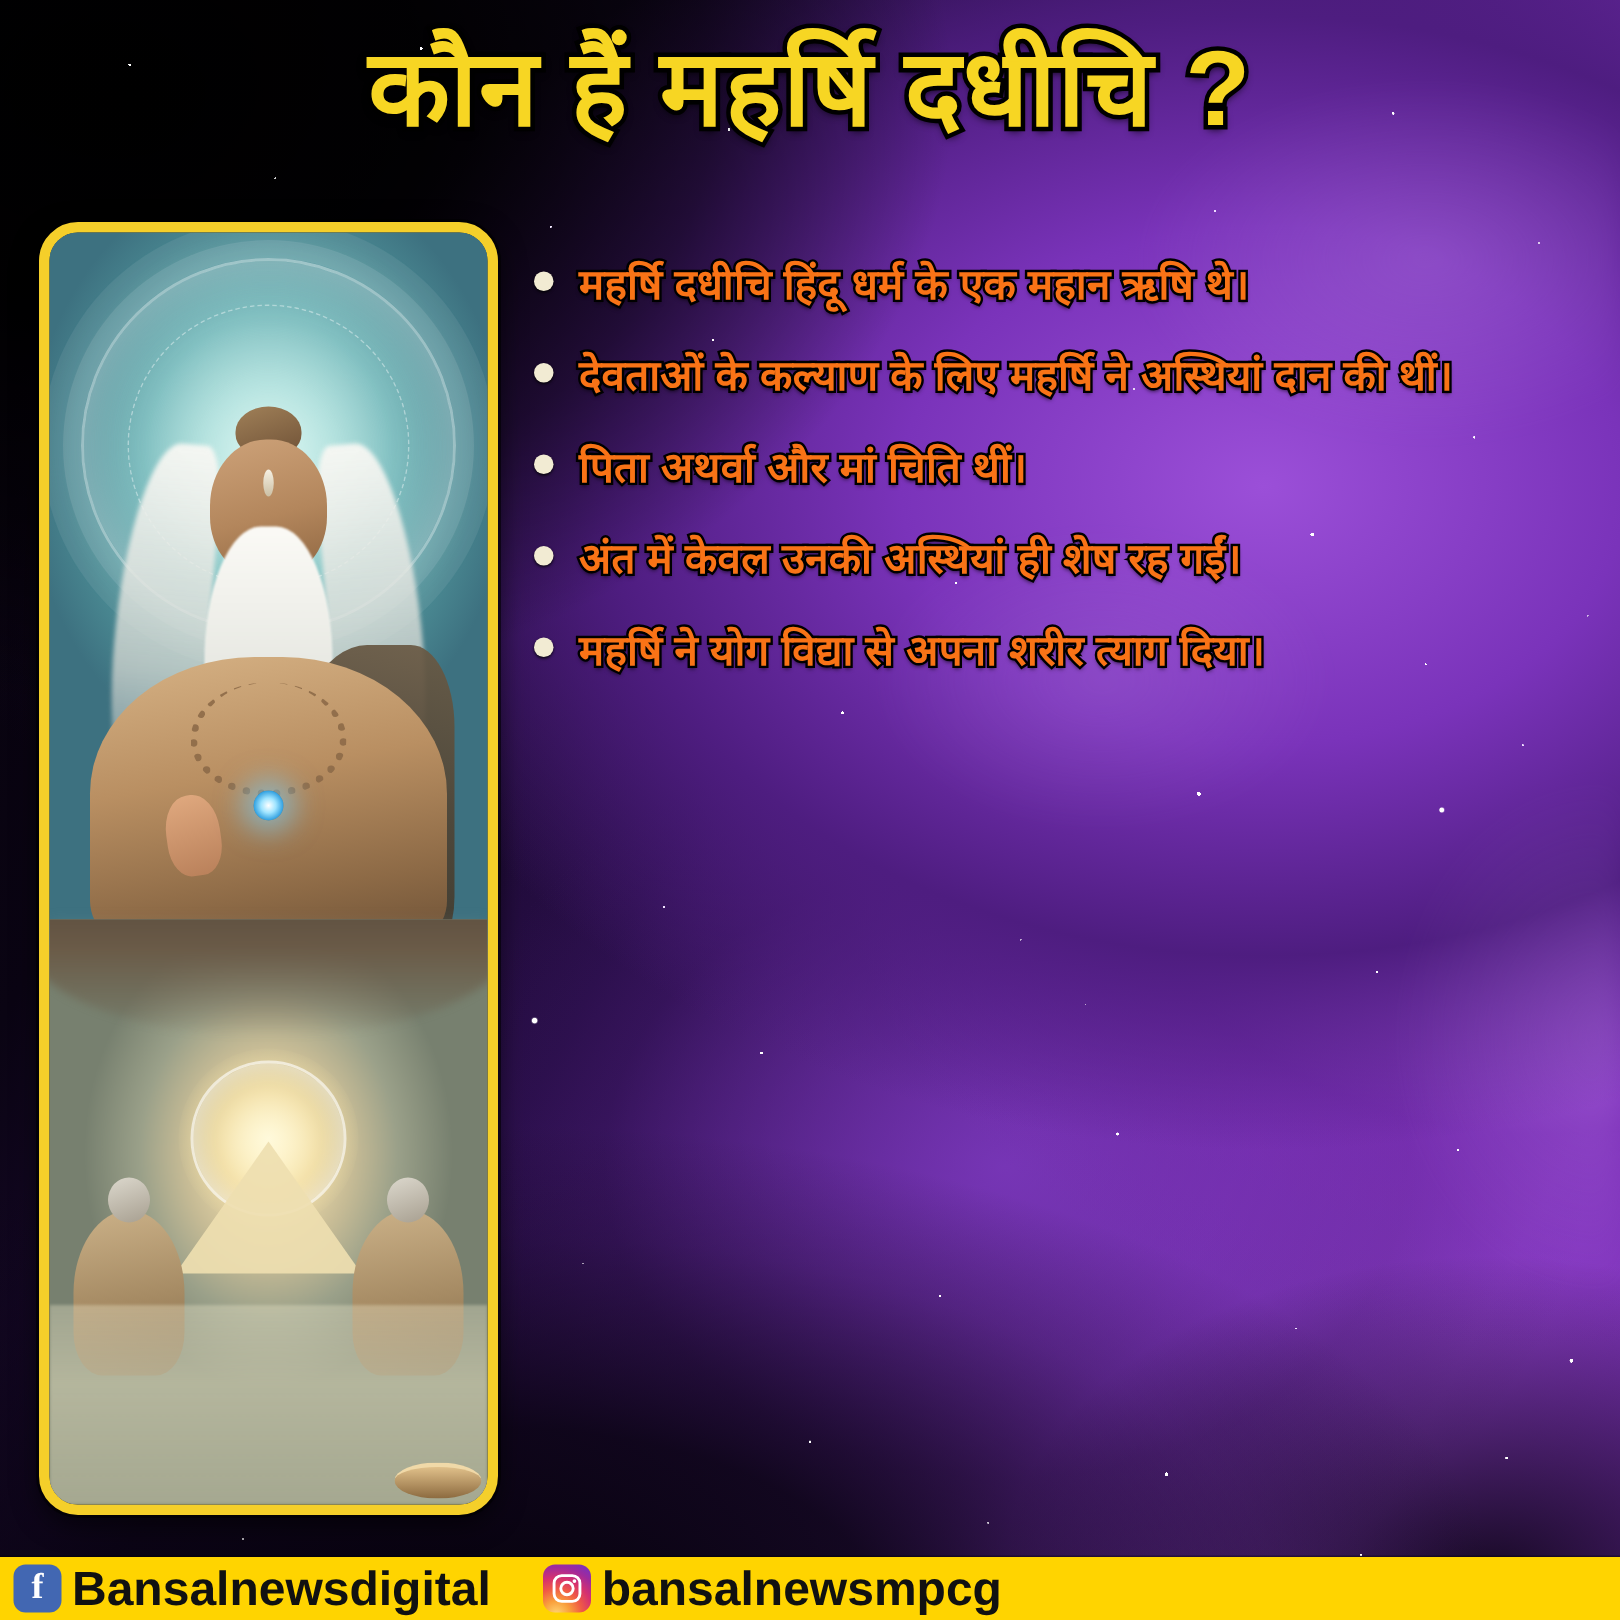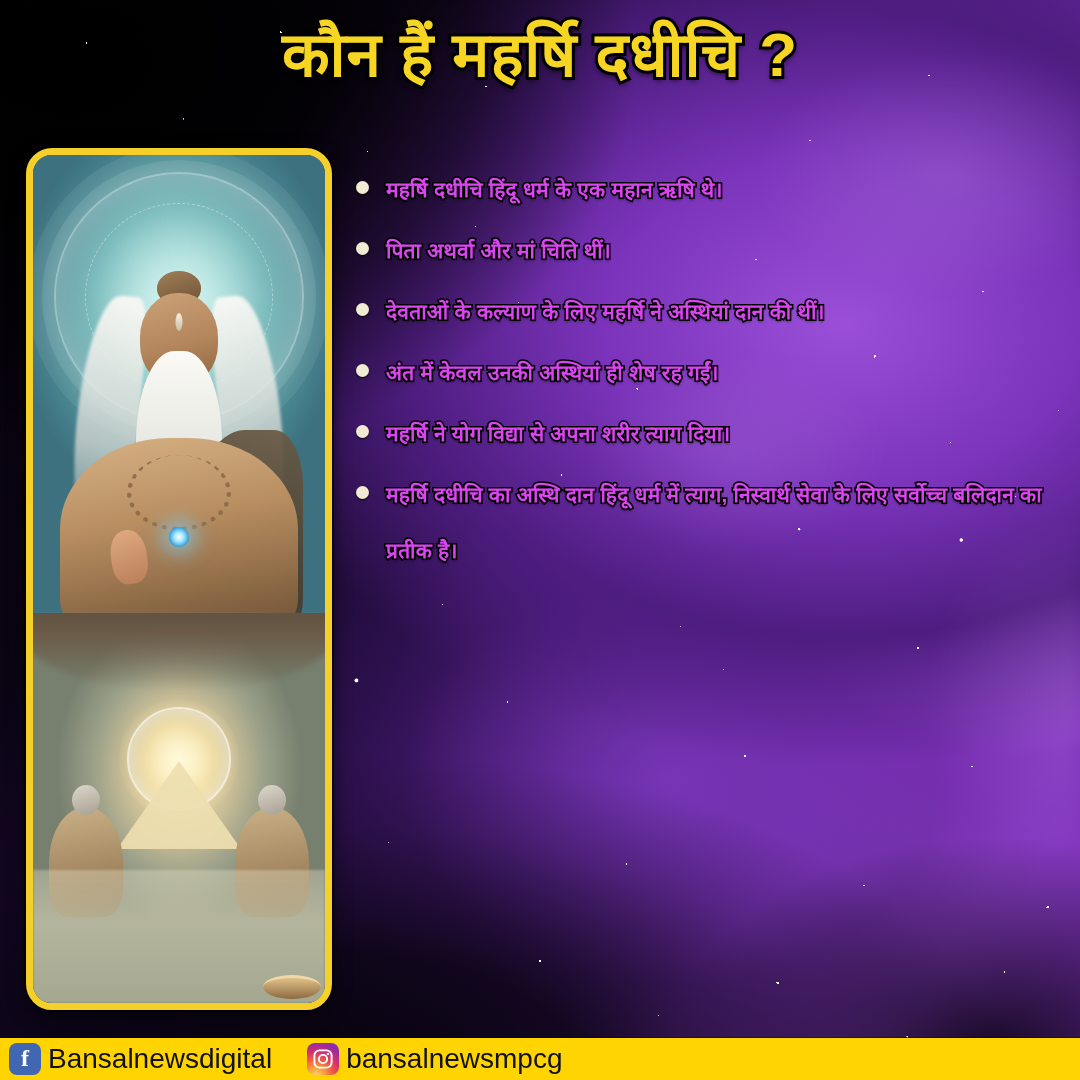--- a/index.html
+++ b/index.html
@@ -108,21 +108,21 @@
       radial-gradient(1.3px 1.3px at 88% 41%, #fff 50%, transparent 52%),
       radial-gradient(3px 3px at 89% 50%, #fff 45%, rgba(255,255,255,.25) 60%, transparent 75%),
       radial-gradient(3.4px 3.4px at 33% 63%, #fff 45%, rgba(255,255,255,.22) 62%, transparent 78%);
   }
 
   
   #title{
     position:absolute; top:16px; left:0; width:1080px;
     text-align:center;
     font-family:"Liberation Sans", sans-serif;
-    font-size:62px; font-weight:bold;
+    font-size:71px; font-weight:bold;
     letter-spacing:1px;
     color:#F7D623;
     line-height:1.25;
     -webkit-text-stroke:6px #000;
     paint-order:stroke fill;
     text-shadow:0 3px 6px rgba(0,0,0,.9);
     z-index:6;
   }
 
   
@@ -309,24 +309,24 @@
     flex:0 0 auto;
     width:13px; height:13px;
     border-radius:50%;
     background:#F2EBD3;
     margin-top:19px; margin-right:17px;
     box-shadow:0 1px 2px rgba(0,0,0,.85);
   }
   .btext{
     flex:1 1 auto;
     font-family:"Liberation Sans", sans-serif;
-    font-size:21px;
+    font-size:28px;
     font-weight:bold;
     line-height:56px;
-    color:#d946ef;
+    color:#f97316;
     -webkit-text-stroke:3.2px #000;
     paint-order:stroke fill;
     text-shadow:0 2px 3px rgba(0,0,0,.75);
     letter-spacing:.2px;
   }
 
   
   #footer{
     position:absolute;
     left:0; bottom:0;
@@ -337,22 +337,22 @@
     z-index:8;
     box-shadow:0 -1px 0 rgba(0,0,0,.35);
   }
   .fitem{
     display:flex; align-items:center;
     height:100%;
     padding:0 2px;
   }
   .fhandle{
     font-family:"Liberation Sans", sans-serif;
-    font-size:28px;
-    font-weight:normal;
+    font-size:32px;
+    font-weight:bold;
     color:#111;
     margin:0 6px 0 7px;
     white-space:nowrap;
     line-height:1;
   }
   .sicon{
     width:32px; height:32px;
     border-radius:8px;
     display:flex; align-items:center; justify-content:center;
     flex:0 0 auto;
@@ -433,46 +433,42 @@
 
   <div id="bullets">
 
     <div class="bullet">
       <span class="dot"></span>
       <span class="btext">महर्षि दधीचि हिंदू धर्म के एक महान ऋषि थे।</span>
     </div>
 
     <div class="bullet">
       <span class="dot"></span>
-      <span class="btext">पिता अथर्वा और मां चिति थीं।</span>
+      <span class="btext">देवताओं के कल्याण के लिए महर्षि ने अस्थियां दान की थीं।</span>
     </div>
 
     <div class="bullet">
       <span class="dot"></span>
-      <span class="btext">देवताओं के कल्याण के लिए महर्षि ने अस्थियां दान की थीं।</span>
+      <span class="btext">पिता अथर्वा और मां चिति थीं।</span>
     </div>
 
     <div class="bullet">
       <span class="dot"></span>
       <span class="btext">अंत में केवल उनकी अस्थियां ही शेष रह गईं।</span>
     </div>
 
     <div class="bullet">
       <span class="dot"></span>
       <span class="btext">महर्षि ने योग विद्या से अपना शरीर त्याग दिया।</span>
     </div>
 
 
 
 
 
-    <div class="bullet">
-      <span class="dot"></span>
-      <span class="btext">महर्षि दधीचि का अस्थि दान हिंदू धर्म में त्याग, निस्वार्थ सेवा के लिए सर्वोच्च बलिदान का प्रतीक है।</span>
-    </div>
 
   </div>
 
   <div id="footer">
 
     <div class="fitem">
       <span class="sicon ic-fb">
           <span>f</span>
         </span>
       <span class="fhandle">Bansalnewsdigital</span>

